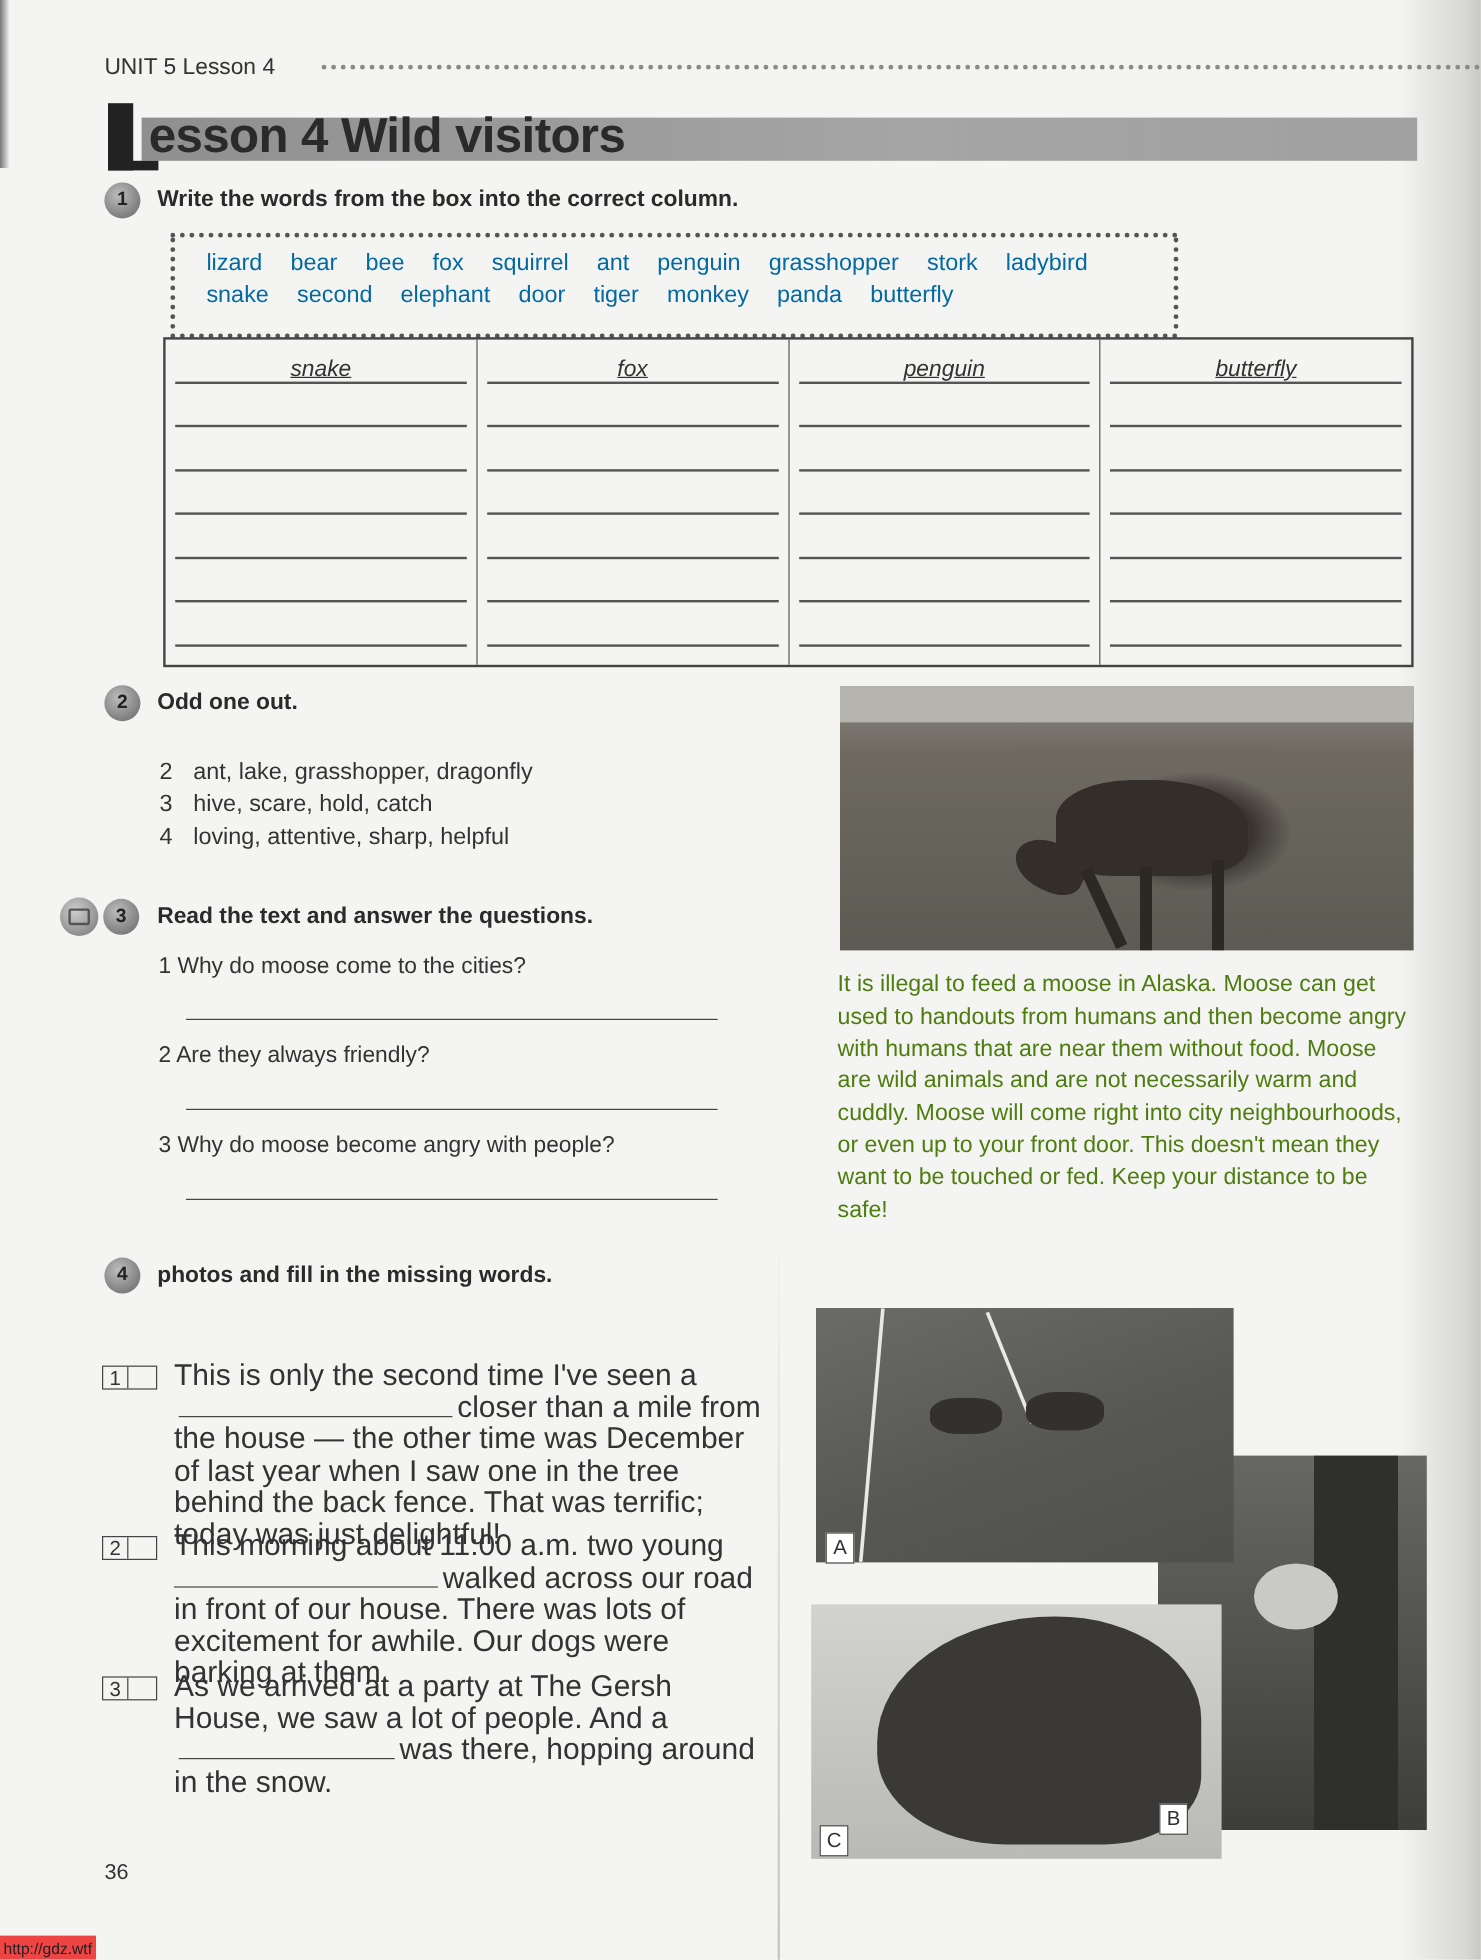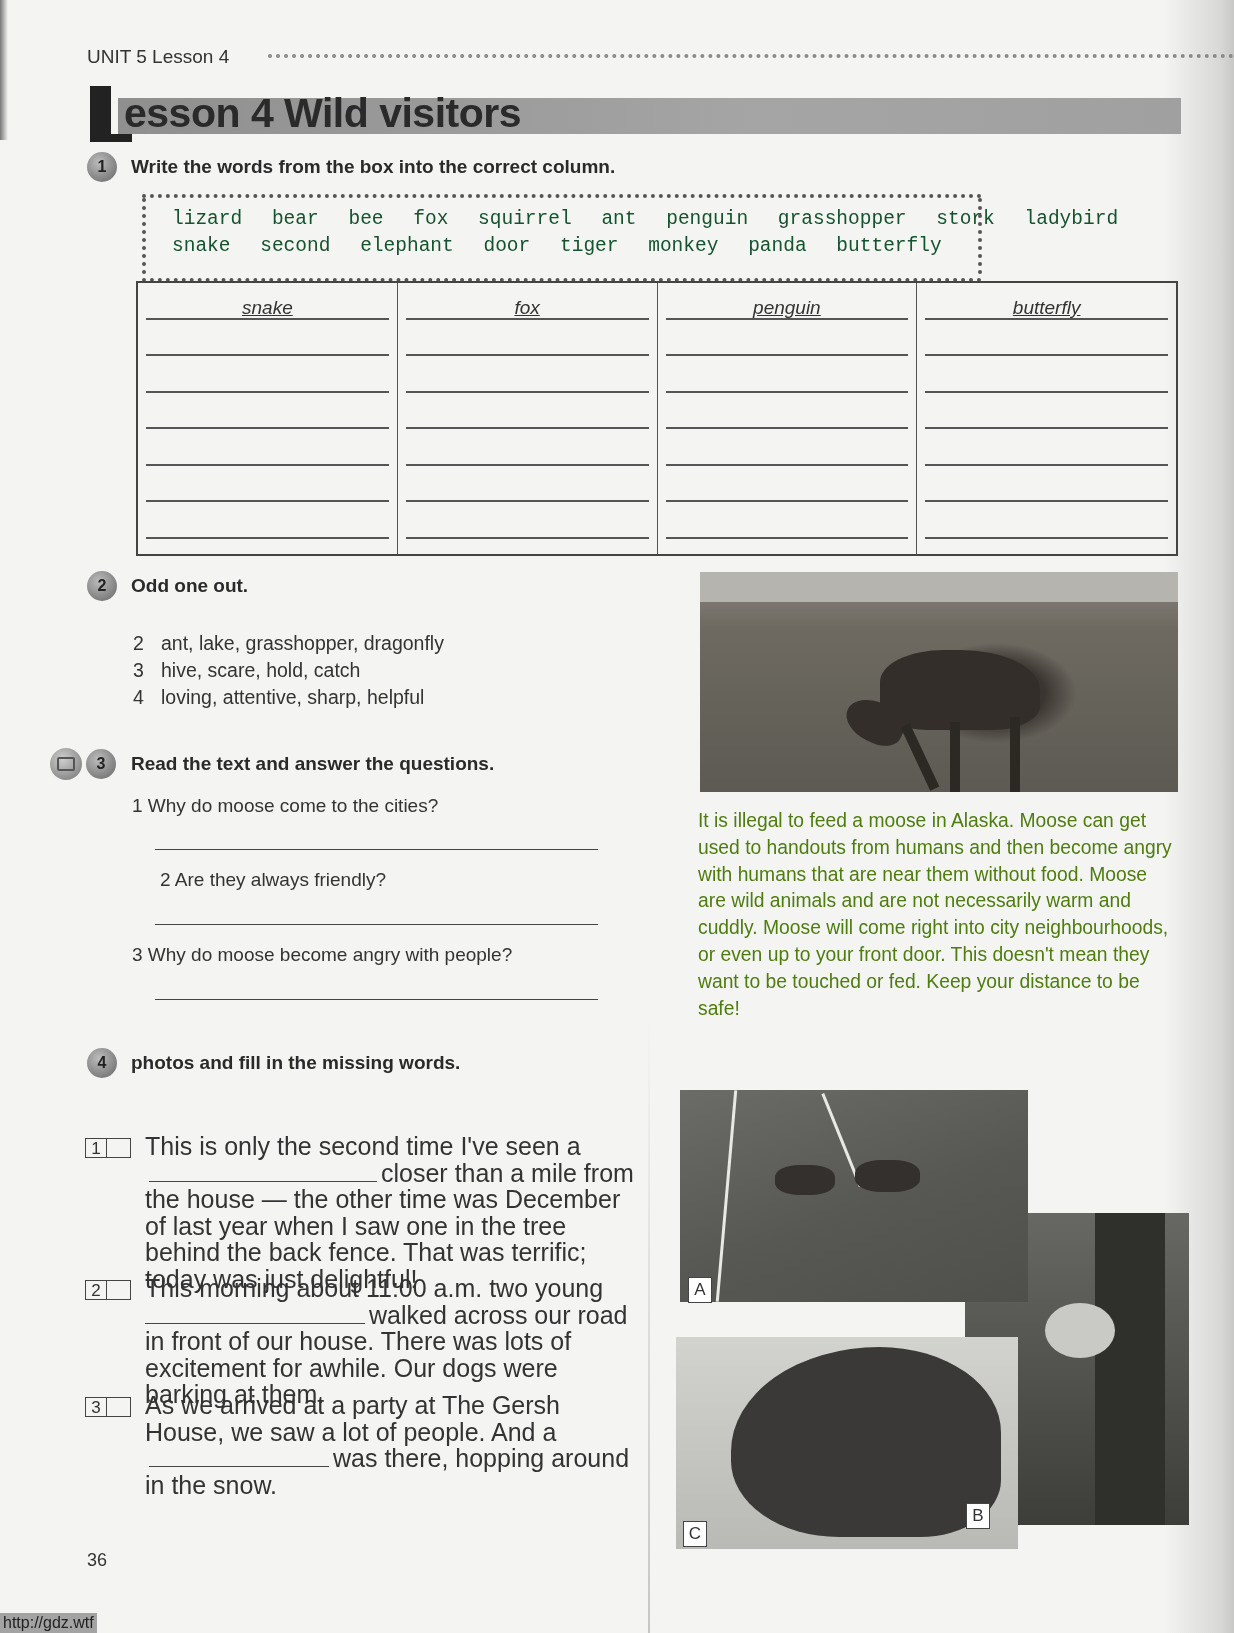--- a/index.html
+++ b/index.html
@@ -58,21 +58,21 @@
   .word-box {
     position:absolute; left:142px; top:194px; width:840px; height:80px;
     border-top:4px dotted #555; border-bottom:4px dotted #555;
   }
   .word-box::before, .word-box::after {
     content:""; position:absolute; top:0; height:76px; border-left:4px dotted #555;
   }
   .word-box::before { left:0; }
   .word-box::after { right:0; }
   .word-row {
-    position:absolute; left:30px; font-size:19.5px; color:#14532d; white-space:nowrap; word-spacing:4px;font-family:Liberation Mono, monospace;
+    position:absolute; left:30px; font-size:19.5px; color:#0369a1; white-space:nowrap; word-spacing:4px;
   }
   .word-row span { margin-right:14px; }
   .col-table {
     position:absolute; left:136px; top:281px; width:1042px; height:275px;
     border:2px solid #444; display:flex; box-sizing:border-box;
   }
   .col {
     flex:1; border-right:1px solid #555; position:relative; padding:0 8px;
   }
   .col:last-child { border-right:none; }
@@ -139,22 +139,22 @@
   }
   .match-box .mb-num { width:20px; border-right:1.5px solid #444; font-size:17px; color:#333;
     display:flex; align-items:center; justify-content:center; line-height:1; }
   .match-box .mb-ans { flex:1; }
   .short-text {
     position:absolute; left:145px; width:490px; font-size:25px; line-height:26.5px; color:#333;
   }
   .blank { display:inline-block; height:0; border-top:1.5px solid #444; vertical-align:baseline; margin:0 4px; }
   .page-number { position:absolute; left:87px; top:1550px; font-size:18px; color:#333; }
   .watermark {
-    position:absolute; left:0; top:1613px; height:20px; padding:0 3px; background:#a3a3a3;
-    font-size:16px; color:#222; display:flex; align-items:center;
+    position:absolute; left:0; top:1613px; height:20px; padding:0 3px; background:#ef4444;
+    font-size:13px; color:#222; display:flex; align-items:center;
   }
   .divider-vert {
     position:absolute; left:648px; top:1010px; width:2px; height:623px;
     background:linear-gradient(to bottom, rgba(180,180,178,0), #c6c6c4);
   }
 </style>
 </head>
 <body>
 
 <div class="page-shade-left"></div>
@@ -247,21 +247,21 @@
 </div>
 
 <div class="audio-badge" style="left:50px;top:748px;">
     <span></span>
   </div>
 <div class="badge" style="left:86px;top:749px;">3</div>
 <div class="task-heading" style="left:131px;top:750px;">Read the text and answer the questions.</div>
 
 <div class="q-item" style="top:795px;">1  Why do moose come to the cities?</div>
 <div class="answer-line" style="top:849px;"></div>
-<div class="q-item" style="top:869px;margin-left:28px;">2  Are they always friendly?</div>
+<div class="q-item" style="top:869px;">2  Are they always friendly?</div>
 <div class="answer-line" style="top:924px;"></div>
 <div class="q-item" style="top:944px;">3  Why do moose become angry with people?</div>
 <div class="answer-line" style="top:999px;"></div>
 
 <div class="moose-photo">
   <div class="moose-sky"></div>
   <div class="moose-shape"></div>
   <div class="moose-head"></div>
   <div class="moose-leg" style="left:250px;top:150px;"></div>
   <div class="moose-leg" style="left:310px;top:145px;height:75px;"></div>

